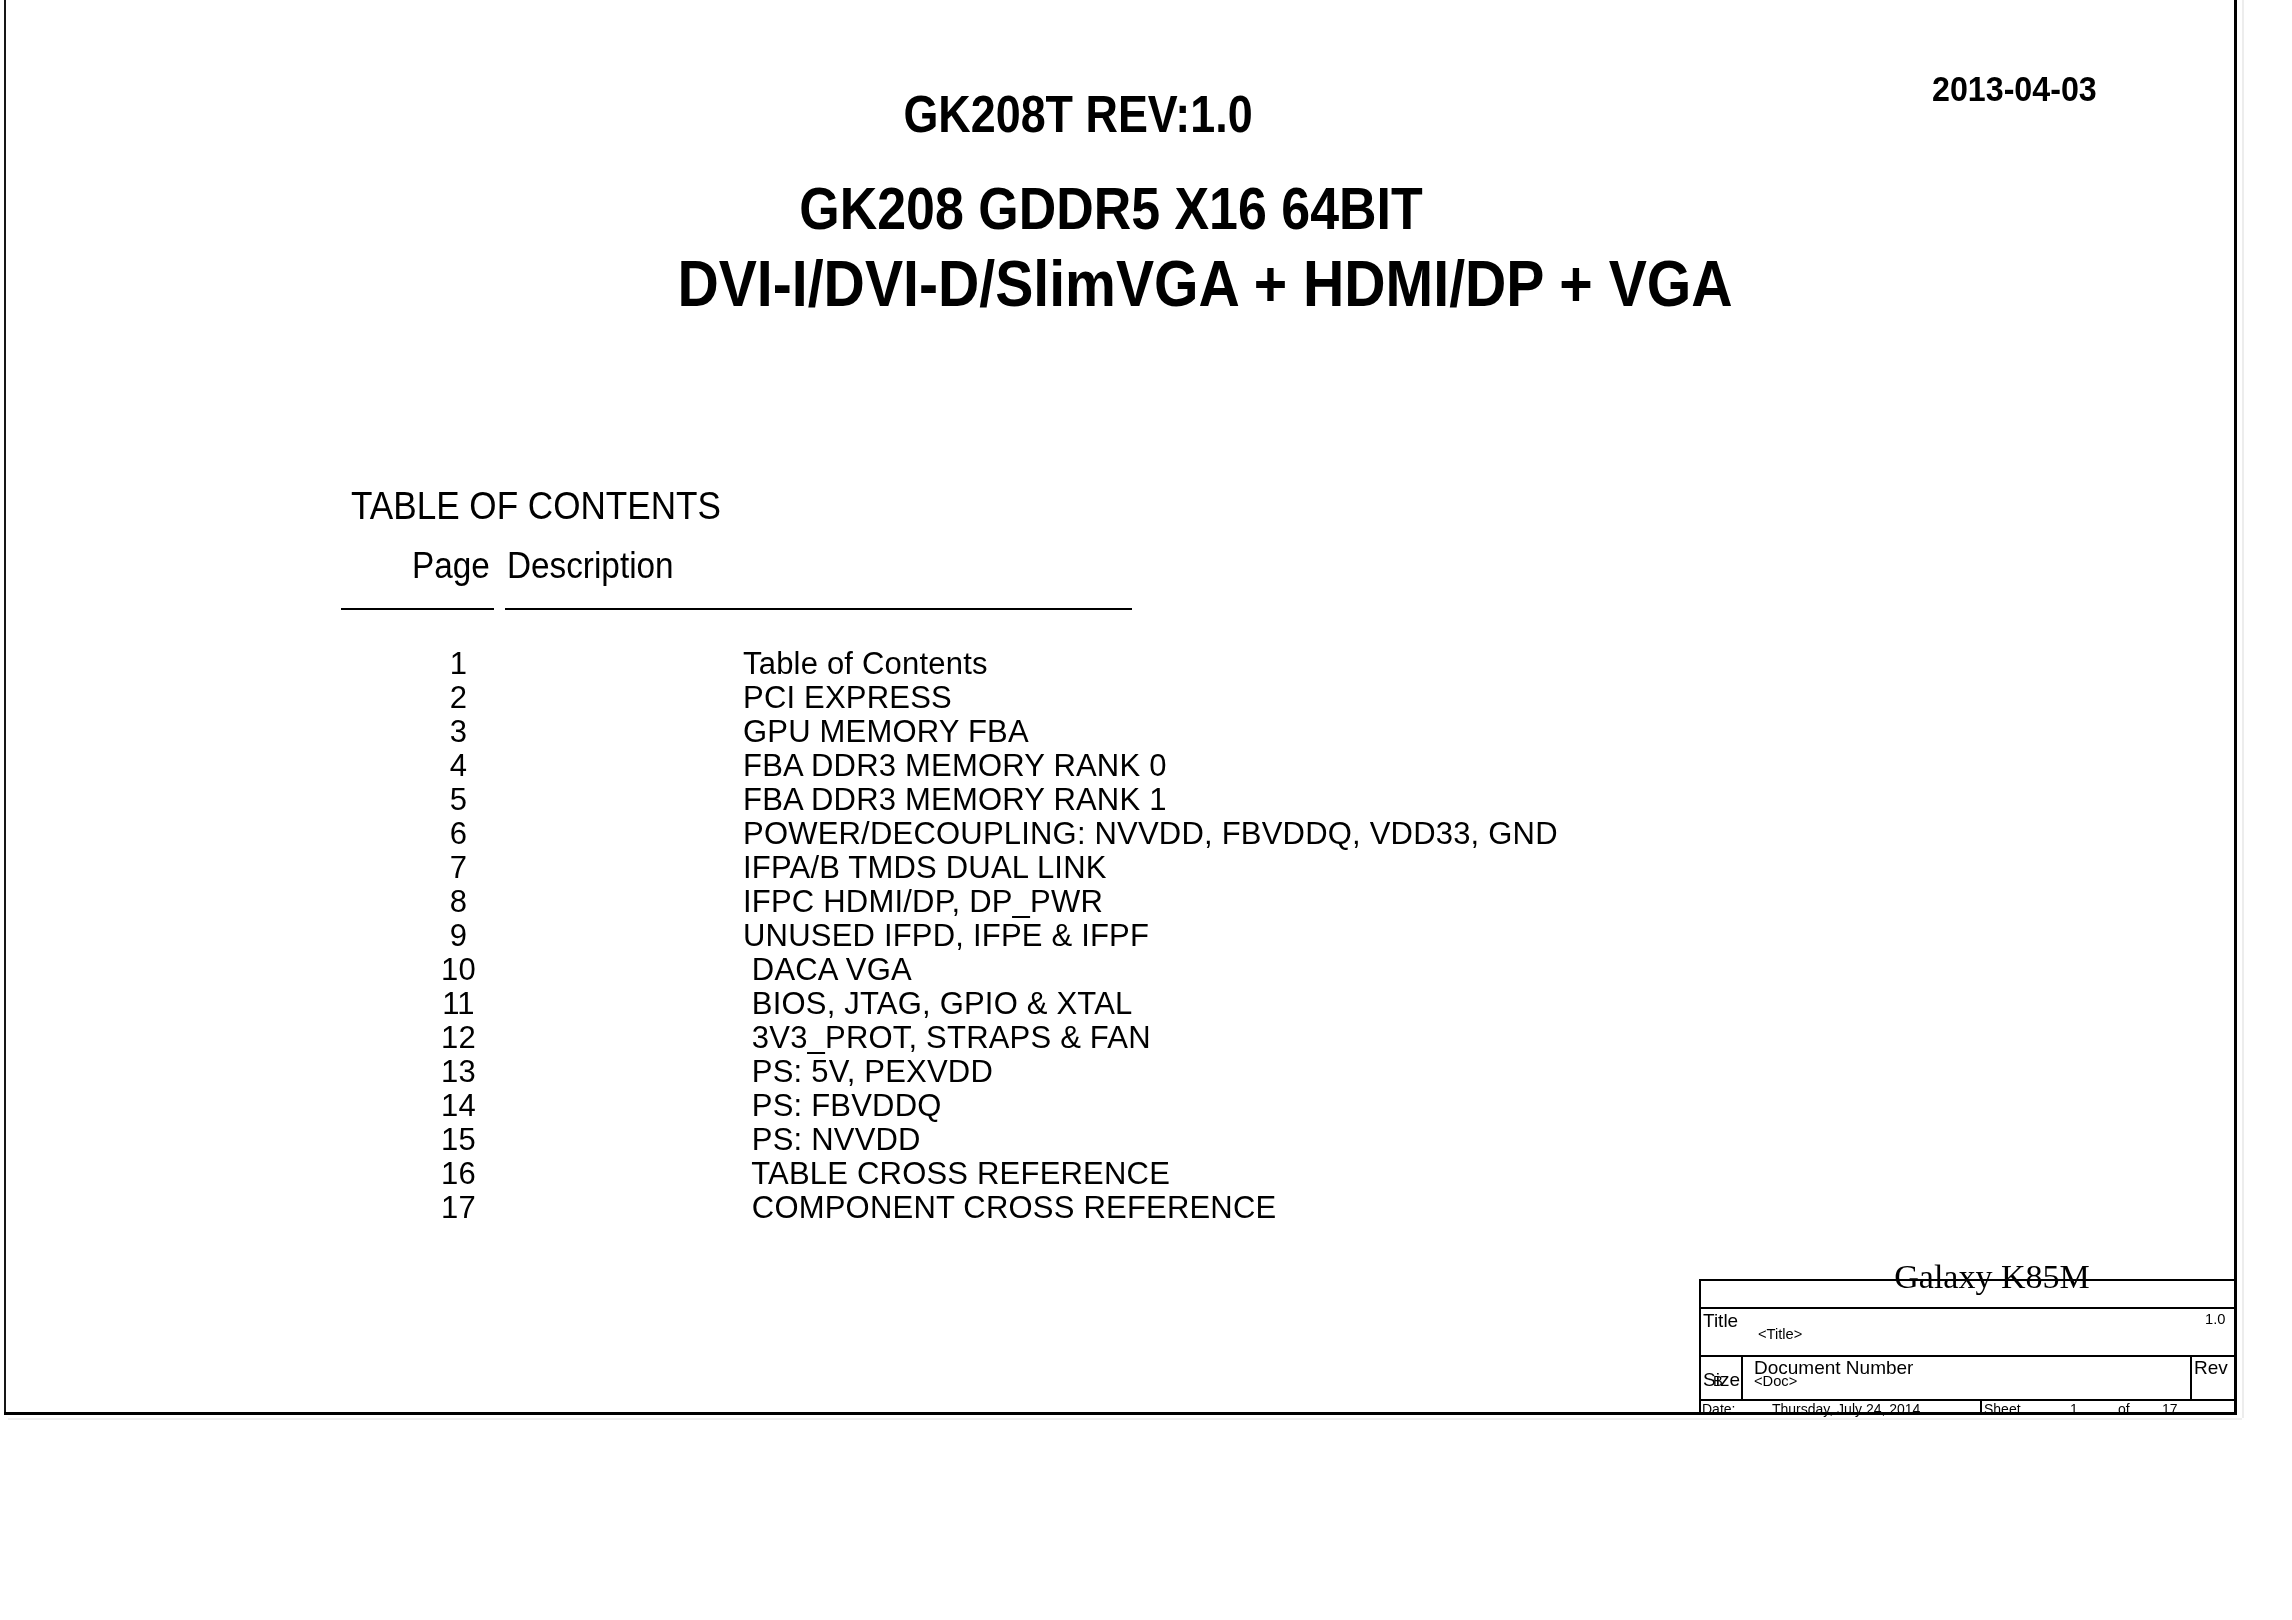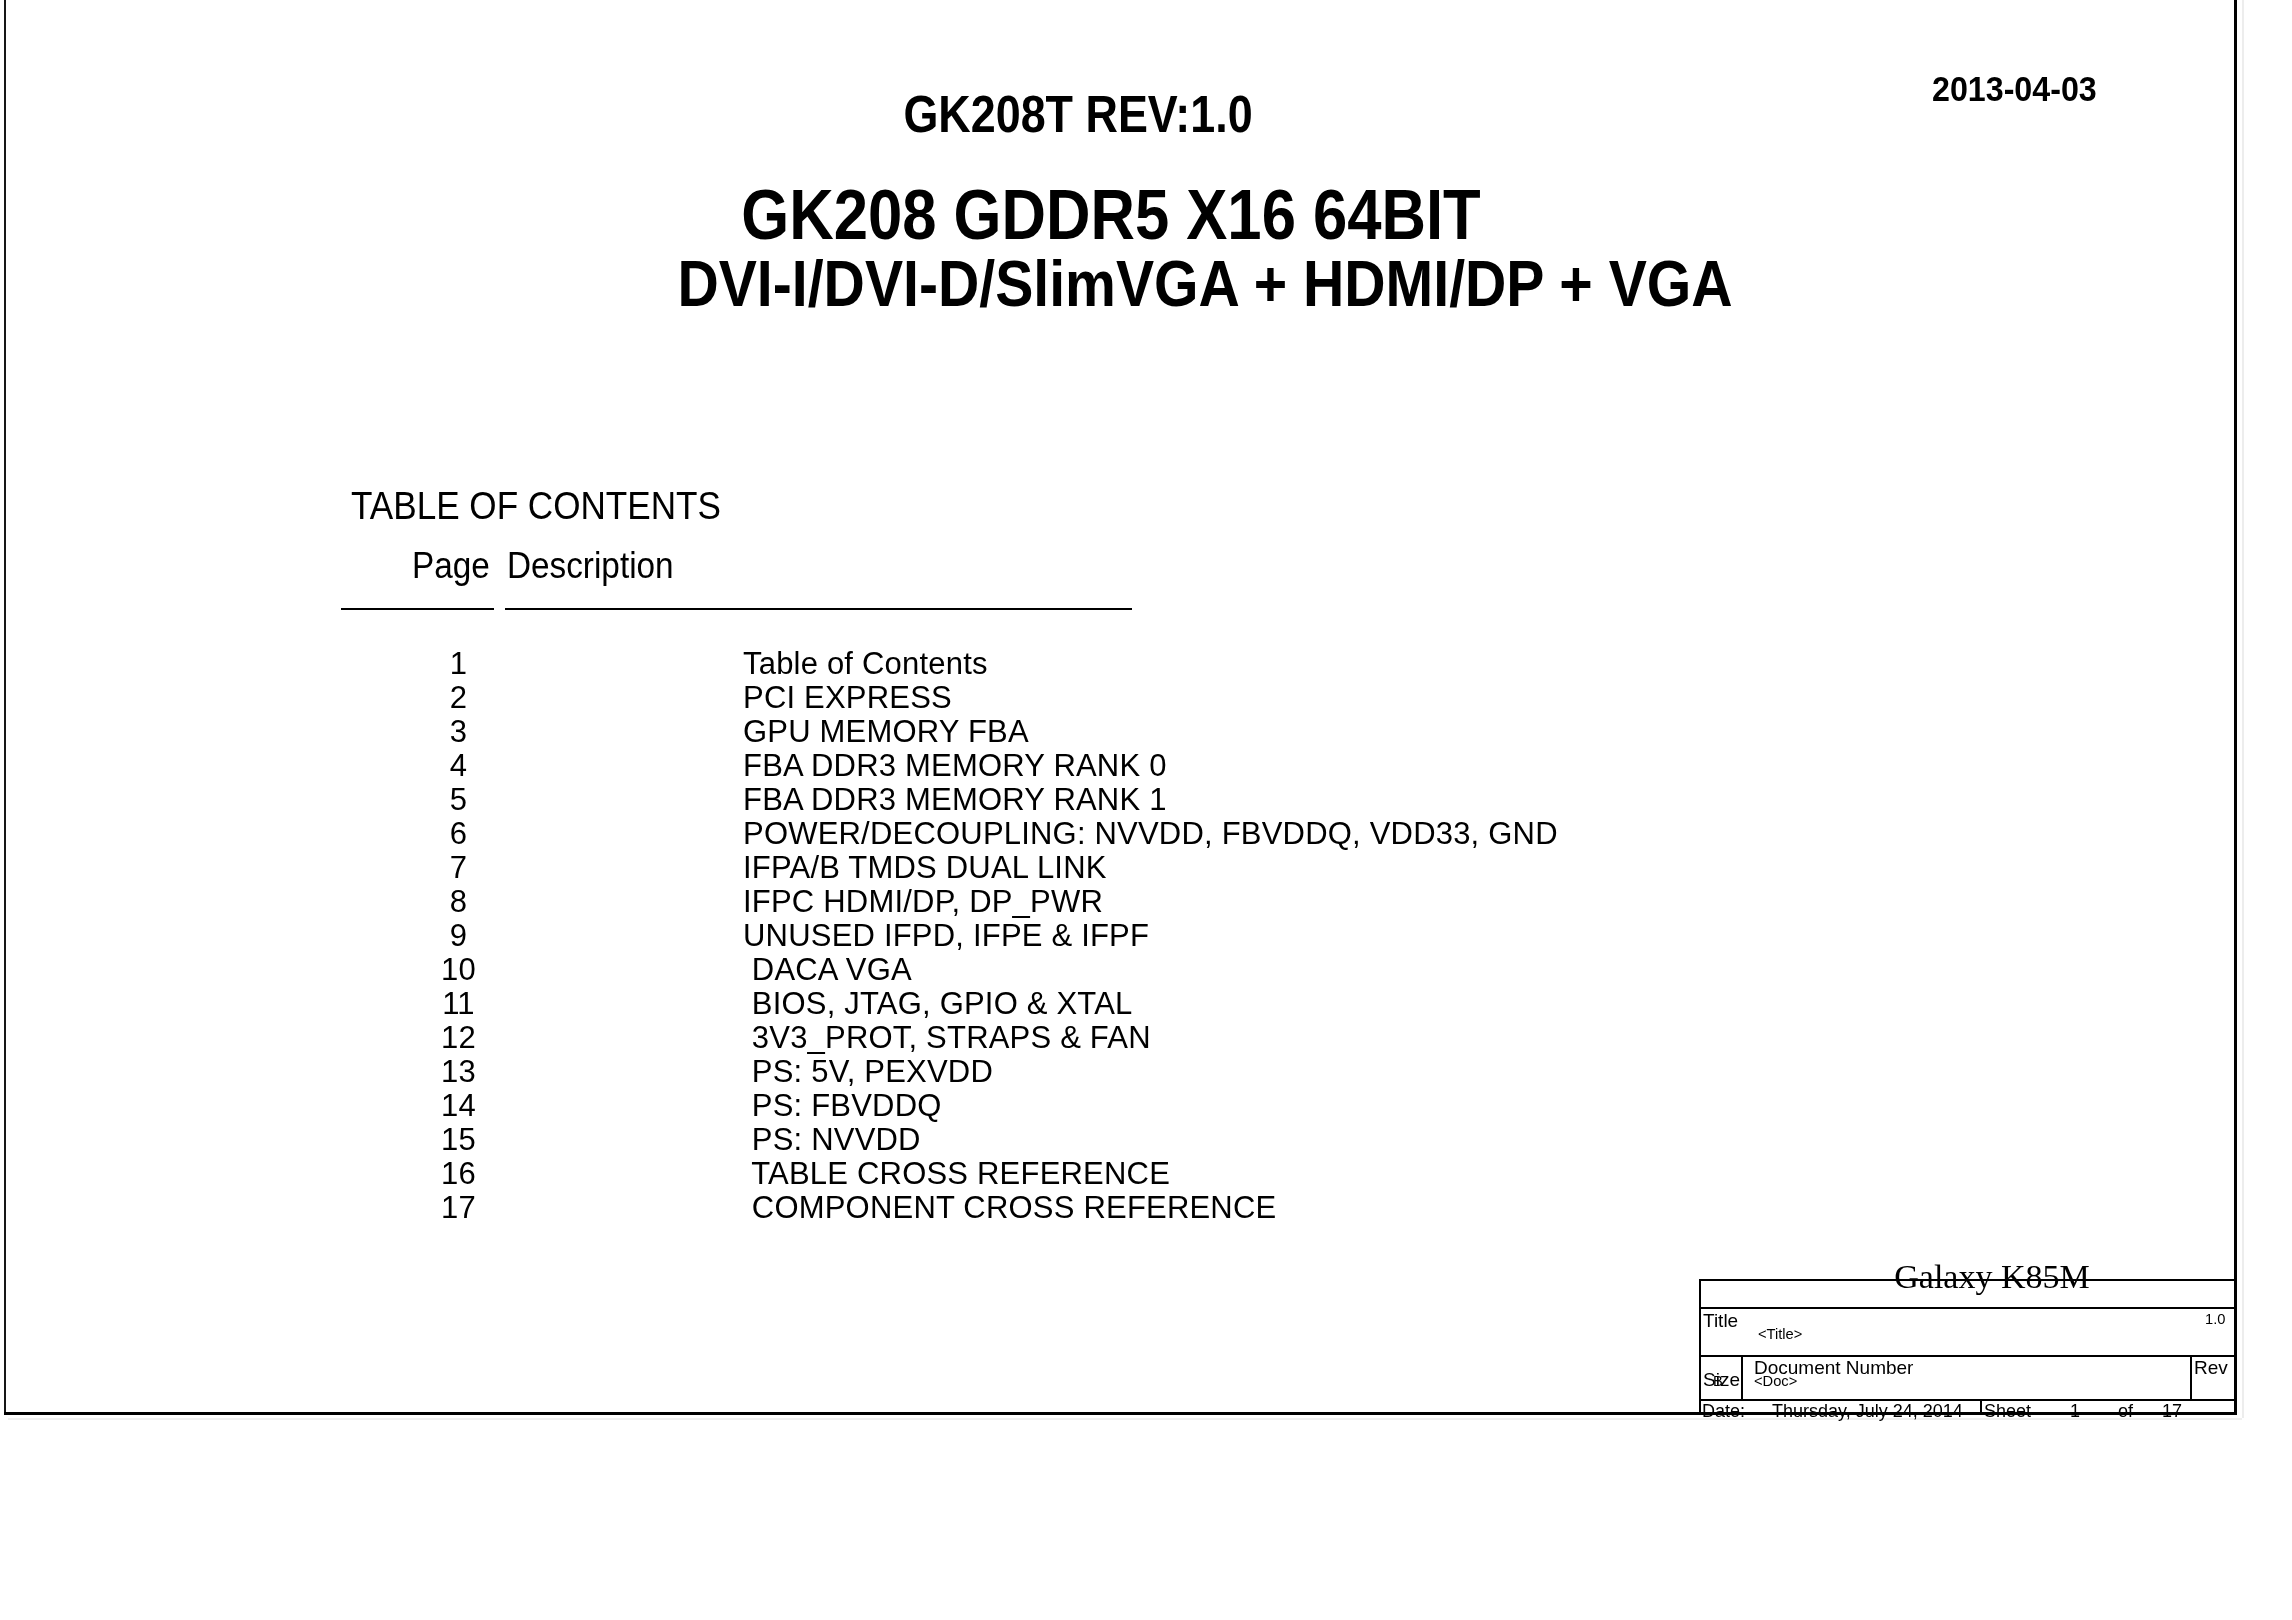--- a/index.html
+++ b/index.html
@@ -17,21 +17,21 @@
   .shadow-bottom{left:7.8px;top:1418px;width:2234px;height:2px;background:#f0f0f0;}
 
   
   .doc-date{
     left:1932px;top:71px;font-size:35px;font-weight:bold;
     transform:scaleX(0.92);transform-origin:left center;white-space:nowrap;line-height:1;
   }
   .h-center{transform:translateX(-50%);transform-origin:center;white-space:nowrap;line-height:1;font-weight:bold;}
   .h-center > span{display:inline-block;transform:scaleX(0.88);transform-origin:center;}
   .h1{left:1078px;top:89px;font-size:51px;}
-  .h2{left:1111px;top:180px;font-size:70px;}
+  .h2{left:1111px;top:180px;font-size:59px;}
   .h3{left:1205px;top:251px;font-size:65px;}
 
   
   .toc-heading{left:351px;top:486px;font-size:39px;transform:scaleX(0.9);transform-origin:left center;white-space:nowrap;line-height:1;}
   .toc-col{top:547px;font-size:37px;transform:scaleX(0.9);transform-origin:left center;white-space:nowrap;line-height:1;}
   .col-page{left:412px;}
   .col-desc{left:507px;}
   .rule{height:2px;background:#000;top:608px;}
   .rule-page{left:341px;width:153px;}
   .rule-desc{left:505px;width:627px;}
@@ -41,21 +41,21 @@
   .toc-desc{margin-left:255px;white-space:pre;}
 
   
   .tb-line{background:#000;position:absolute;}
   .tb-label{font-size:19px;line-height:1;white-space:nowrap;}
   .tb-value{font-size:14.7px;line-height:1;white-space:nowrap;}
   .tb-title-value{
     font-family:"Liberation Serif",serif;font-size:34px;line-height:1;white-space:nowrap;
     transform:translateX(-50%);
   }
-  .tb-small{font-size:18px;line-height:1;white-space:nowrap;}
+  .tb-small{font-size:14px;line-height:1;white-space:nowrap;}
 </style>
 </head>
 <body>
 
 <div class="abs border-left"></div>
 <div class="abs border-right"></div>
 <div class="abs border-bottom"></div>
 <div class="abs shadow-right"></div>
 <div class="abs shadow-bottom"></div>
 

